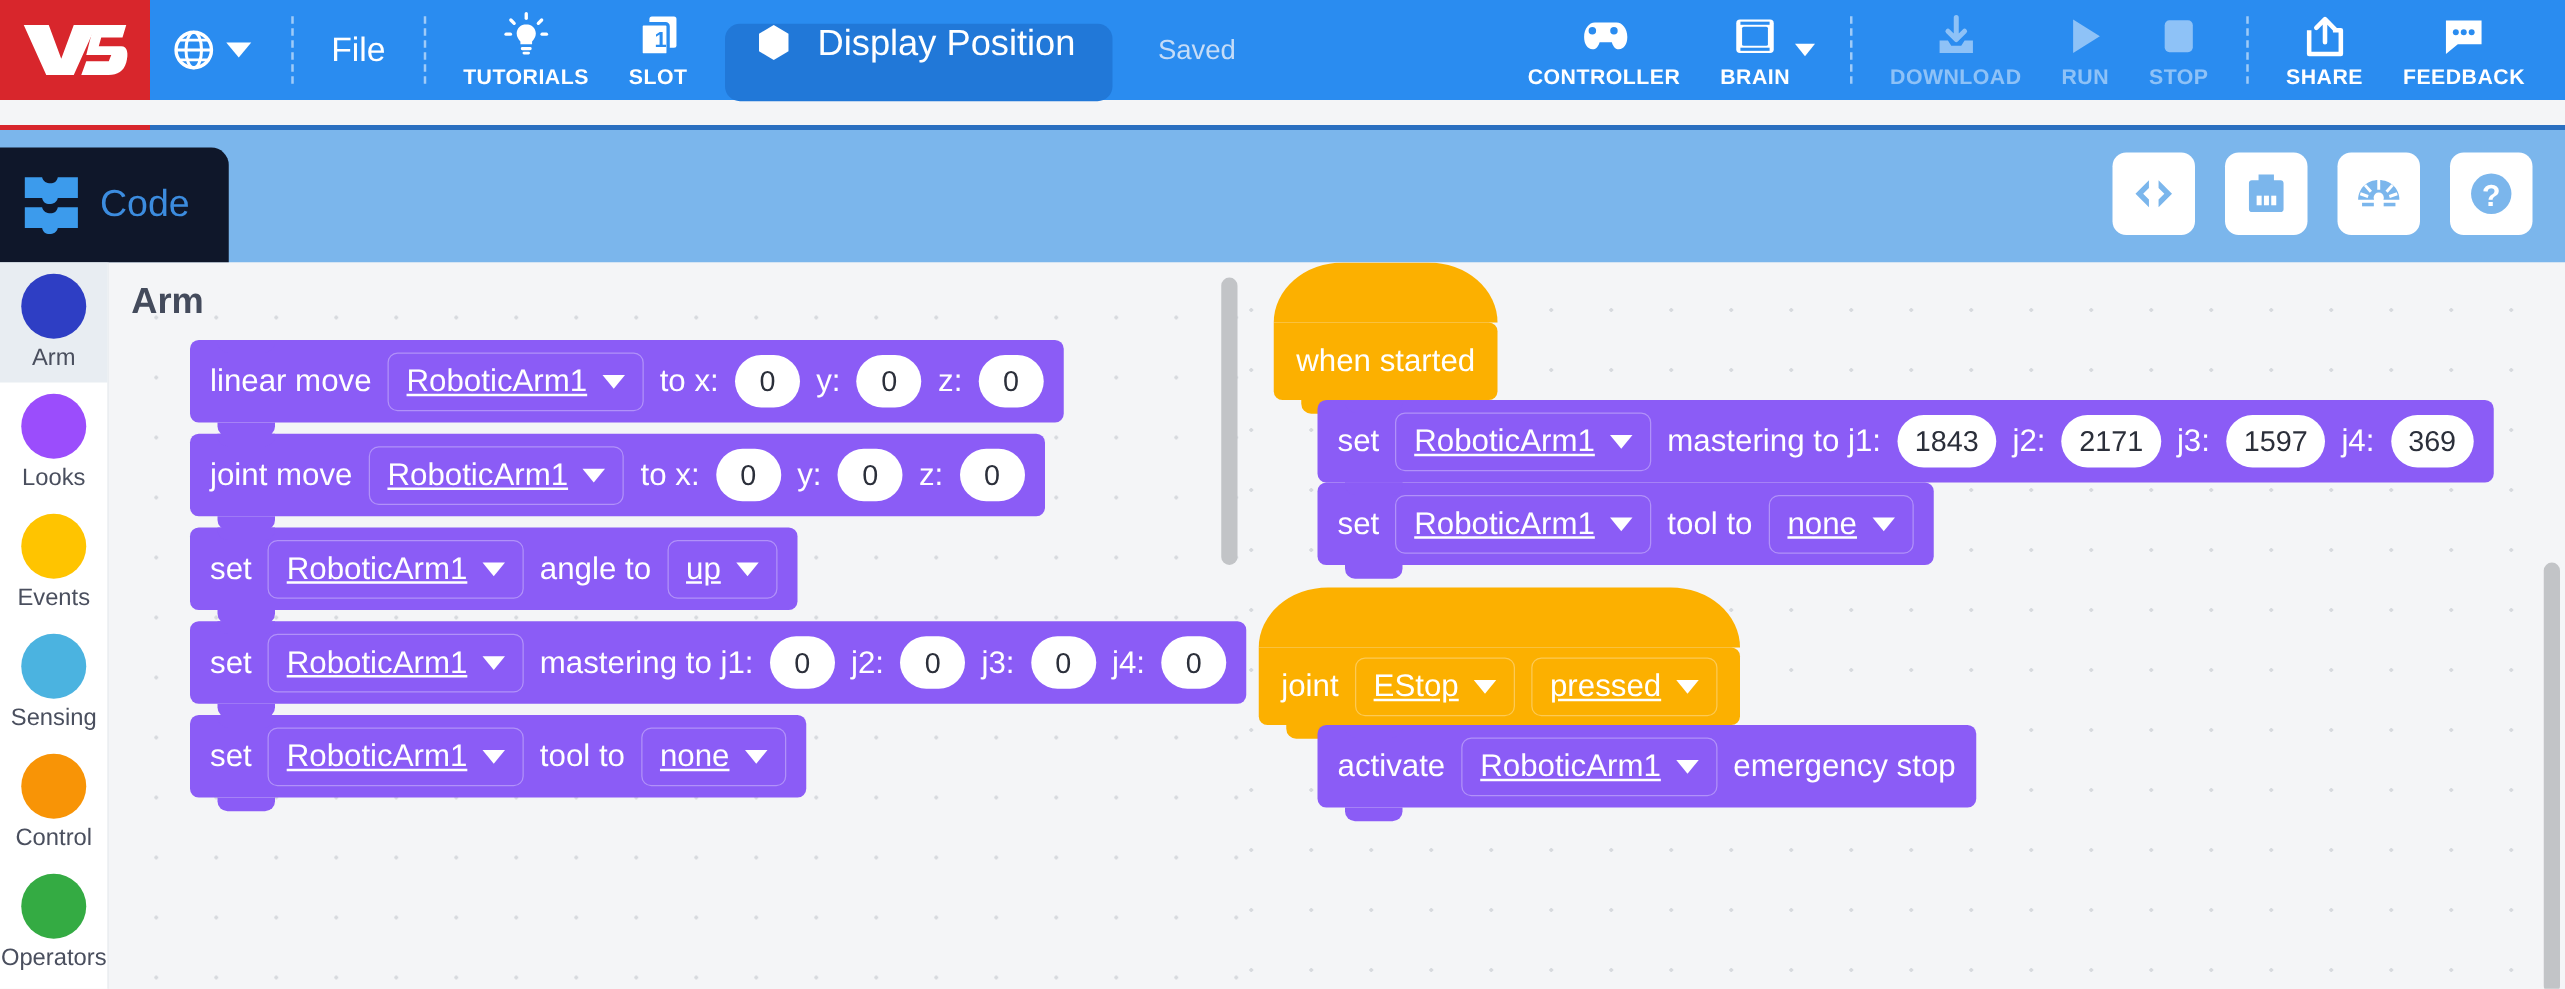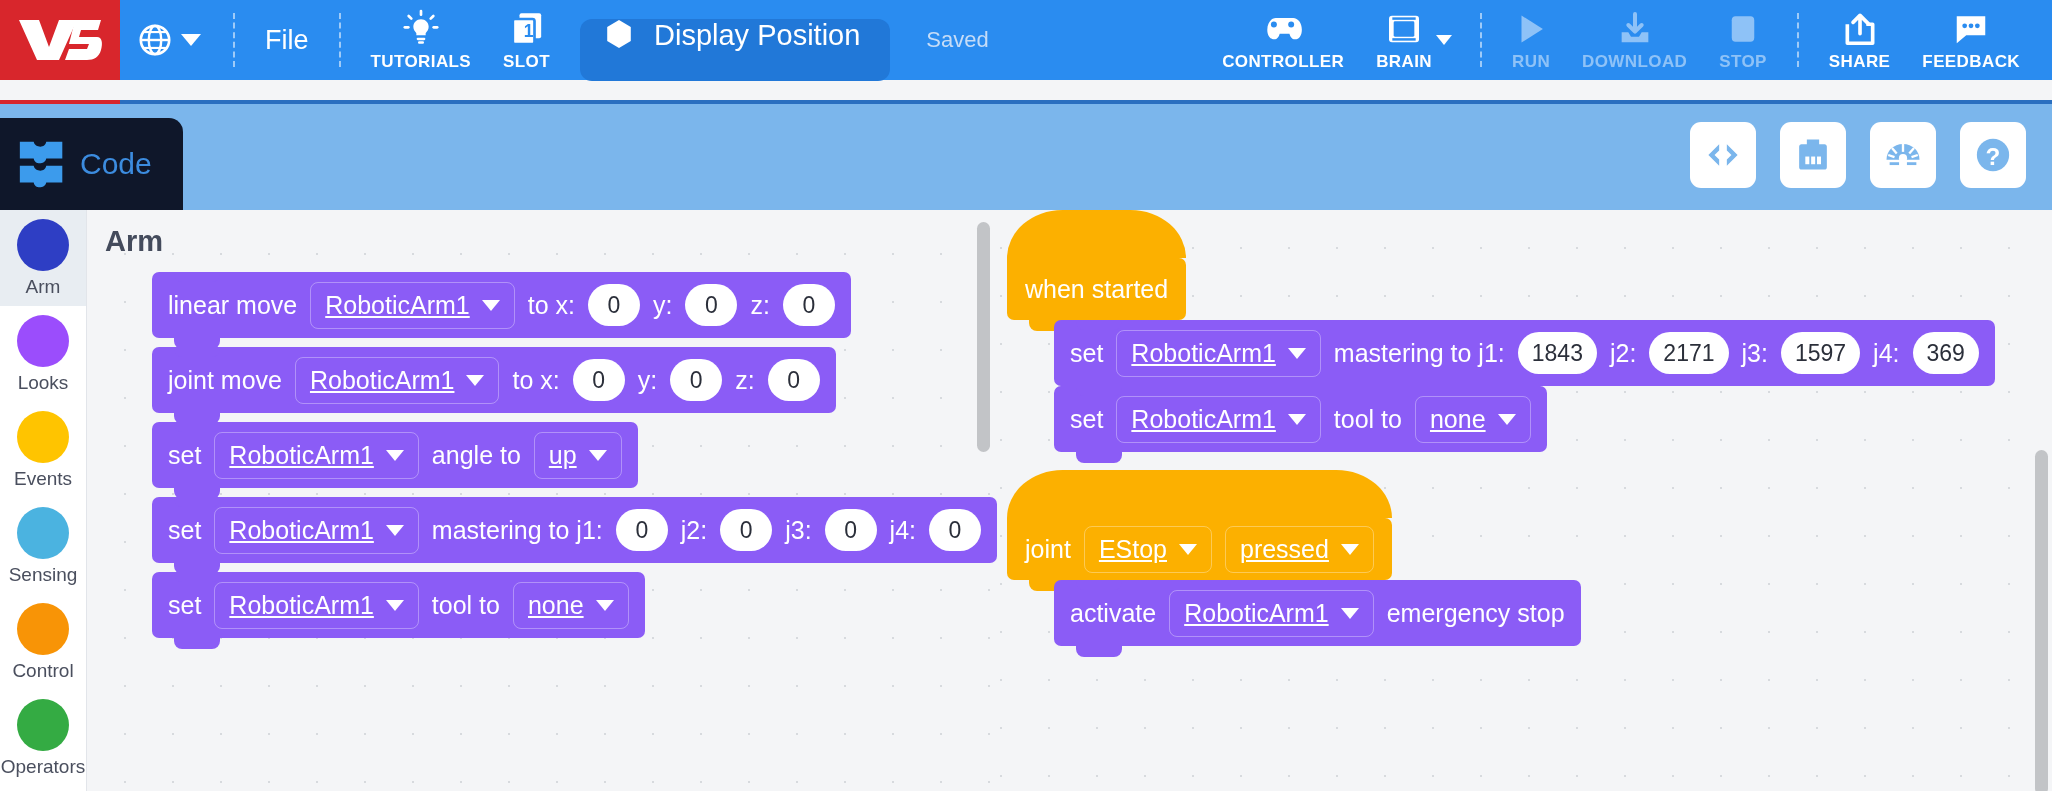--- a/index.html
+++ b/index.html
@@ -205,35 +205,35 @@
     <span class="lbl">BRAIN</span>
   </div>
   <div style="display:flex;align-items:center;padding-right:14px">
     <span class="caret sm"></span>
   </div>
 
   <div class="tb-sep"></div>
 
   <div class="tb-item dim">
     <span class="ic">
+      <svg width="40" height="40" viewBox="0 0 24 24">
+        <path d="M12 3v8.4M12 13.6l-4-4M12 13.6l4-4" stroke="#fff" stroke-width="2.4" fill="none" stroke-linecap="round"></path>
+        <path d="M4 14h4l1.6 2.6h4.8L16 14h4v6H4z" fill="#fff"></path>
+      </svg>
+    </span>
+    <span class="lbl">DOWNLOAD</span>
+  </div>
+
+  <div class="tb-item dim">
+    <span class="ic">
       <svg width="38" height="38" viewBox="0 0 24 24">
           <path d="M6 3.5 19.5 12 6 20.5z" fill="#fff"></path>
         </svg>
     </span>
     <span class="lbl">RUN</span>
-  </div>
-
-  <div class="tb-item dim">
-    <span class="ic">
-      <svg width="40" height="40" viewBox="0 0 24 24">
-        <path d="M12 3v8.4M12 13.6l-4-4M12 13.6l4-4" stroke="#fff" stroke-width="2.4" fill="none" stroke-linecap="round"></path>
-        <path d="M4 14h4l1.6 2.6h4.8L16 14h4v6H4z" fill="#fff"></path>
-      </svg>
-    </span>
-    <span class="lbl">DOWNLOAD</span>
   </div>
 
   <div class="tb-item dim">
     <span class="ic">
       <svg width="36" height="36" viewBox="0 0 24 24">
           <rect x="4.5" y="3.5" width="15" height="17" rx="2.6" fill="#fff"></rect>
         </svg>
     </span>
     <span class="lbl">STOP</span>
   </div>
@@ -425,21 +425,21 @@
           <span class="dcaret"></span>
         </span>
       </div>
     </div>
   <div class="pal-scroll"></div>
 </div>
 
 <div class="canvas">
   <div class="dots"></div>
   <div id="workspace-scripts">
-      <div class="hat" style="left: 8px; top: 0px;">
+      <div class="hat" style="left: 20px; top: 0px;">
         <div class="cap"></div>
         <div class="body">
           <span class="notch-bot"></span>
           <span class="lbl-in">when started</span>
         </div>
       </div>
       <div class="blk arm" style="left: 8px; top: 110px;">
         <span class="notch-top"></span>
         <span class="notch-bot"></span>
         <span class="lbl-in">set</span>

